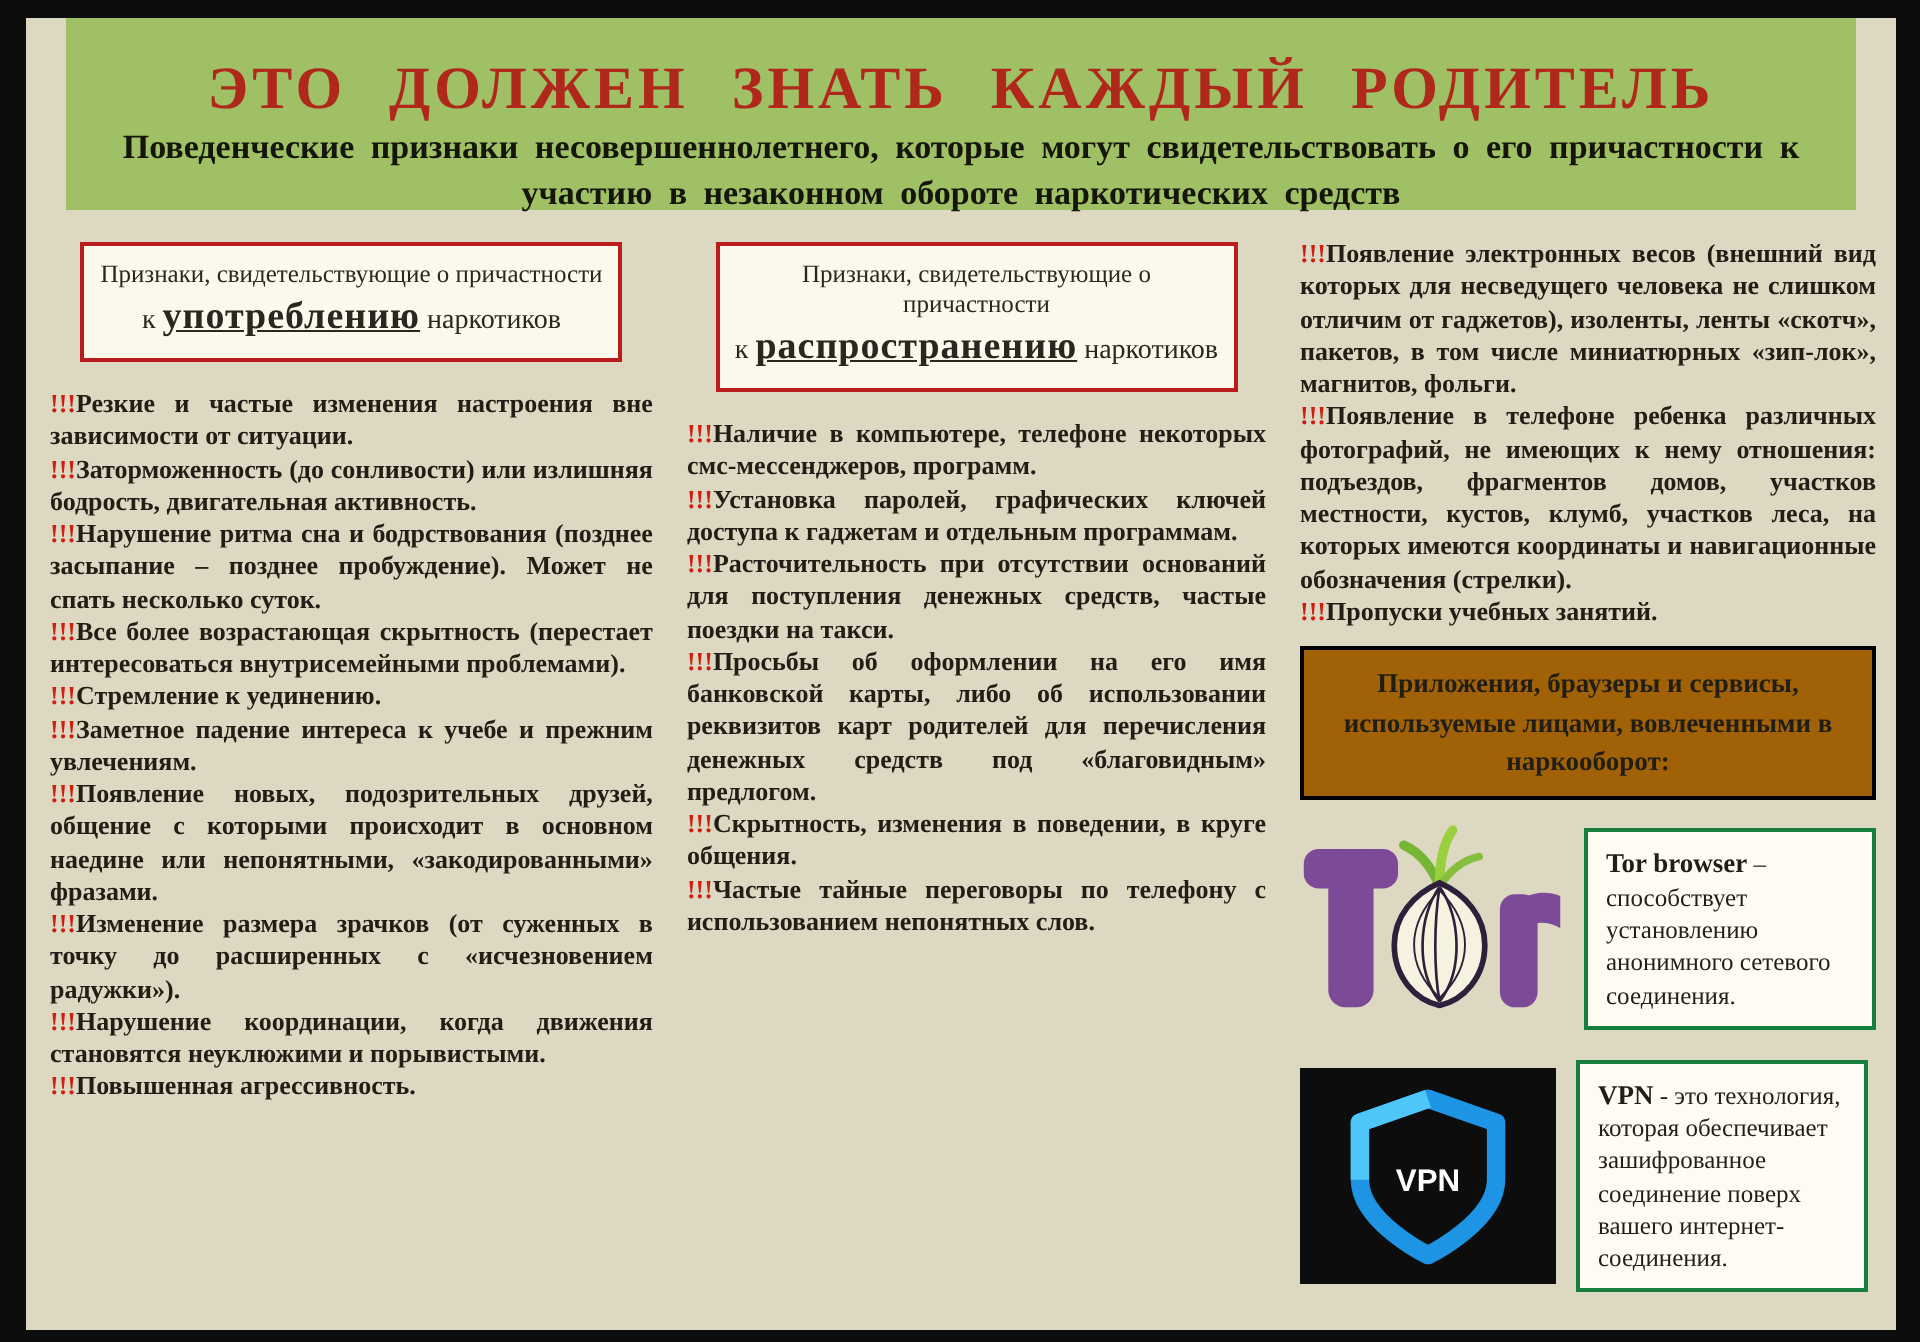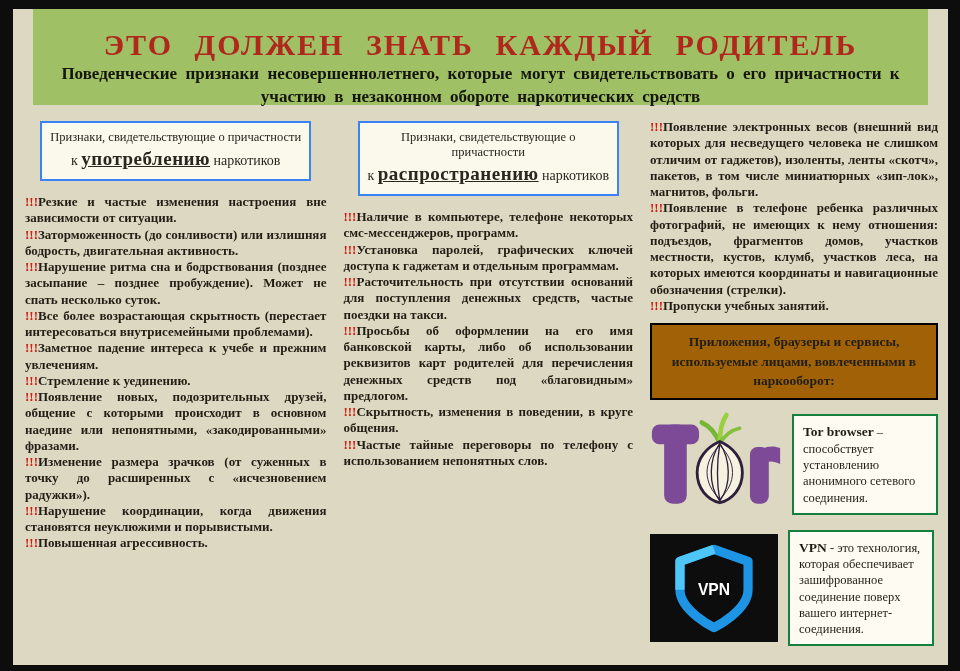--- a/index.html
+++ b/index.html
@@ -15,21 +15,21 @@
   .band .subtitle{color:#15150b;font-weight:bold;font-size:17px;line-height:1.35;
         padding:2px 26px 0 26px;word-spacing:4px;}
 
   
   .content{display:flex;padding:14px 10px 0 12px;gap:17px;box-sizing:border-box;}
   .col{box-sizing:border-box;}
   .col1{width:305px;}
   .col2{width:293px;}
   .col3{width:290px;}
 
-  .head-box{border:2px solid #3b82f6;background:#fbf8ec;text-align:center;
+  .head-box{border:2px solid #b91c1c;background:#fbf8ec;text-align:center;
             width:90%;margin:2px auto 13px auto;padding:7px 6px 9px 6px;box-sizing:border-box;}
   .head-box .hb-line1{font-size:12.5px;color:#2a2620;}
   .head-box .hb-line2{font-size:14px;color:#2a2620;margin-top:3px;}
   .head-box .hb-key{font-size:19px;font-weight:bold;text-decoration:underline;letter-spacing:.5px;}
 
   .item{margin:0;font-size:13px;line-height:1.25;font-weight:bold;color:#221e15;
         text-align:justify;}
   .marker{color:#cf1d10;font-weight:bold;}
 
   
@@ -67,23 +67,23 @@
         <div>
 
             <p class="item"><span class="marker">!!!</span><span>Резкие и частые изменения настроения вне зависимости от ситуации.</span></p>
 
             <p class="item"><span class="marker">!!!</span><span>Заторможенность (до сонливости) или излишняя бодрость, двигательная активность.</span></p>
 
             <p class="item"><span class="marker">!!!</span><span>Нарушение ритма сна и бодрствования (позднее засыпание – позднее пробуждение). Может не спать несколько суток.</span></p>
 
             <p class="item"><span class="marker">!!!</span><span>Все более возрастающая скрытность (перестает интересоваться внутрисемейными проблемами).</span></p>
 
+            <p class="item"><span class="marker">!!!</span><span>Стремление к уединению.</span></p>
+
             <p class="item"><span class="marker">!!!</span><span>Заметное падение интереса к учебе и прежним увлечениям.</span></p>
-
-            <p class="item"><span class="marker">!!!</span><span>Стремление к уединению.</span></p>
 
 
             <p class="item"><span class="marker">!!!</span><span>Появление новых, подозрительных друзей, общение с которыми происходит в основном наедине или непонятными, «закодированными» фразами.</span></p>
 
             <p class="item"><span class="marker">!!!</span><span>Изменение размера зрачков (от суженных в точку до расширенных с «исчезновением радужки»).</span></p>
 
             <p class="item"><span class="marker">!!!</span><span>Нарушение координации, когда движения становятся неуклюжими и порывистыми.</span></p>
 
             <p class="item"><span class="marker">!!!</span><span>Повышенная агрессивность.</span></p>
           </div>

